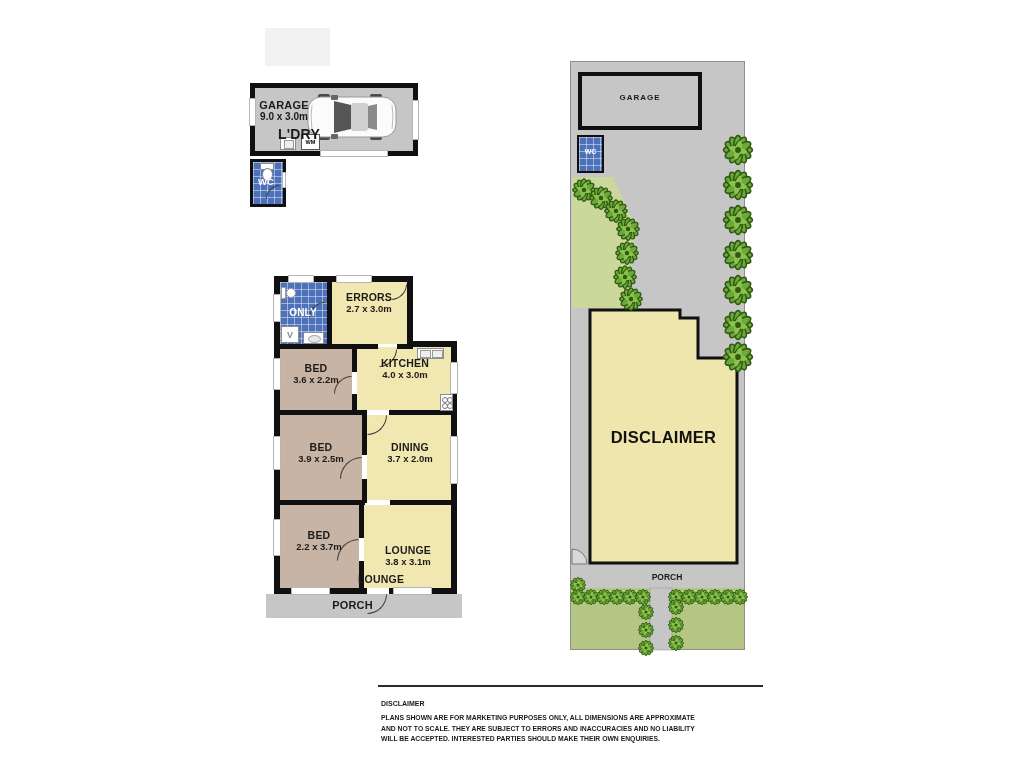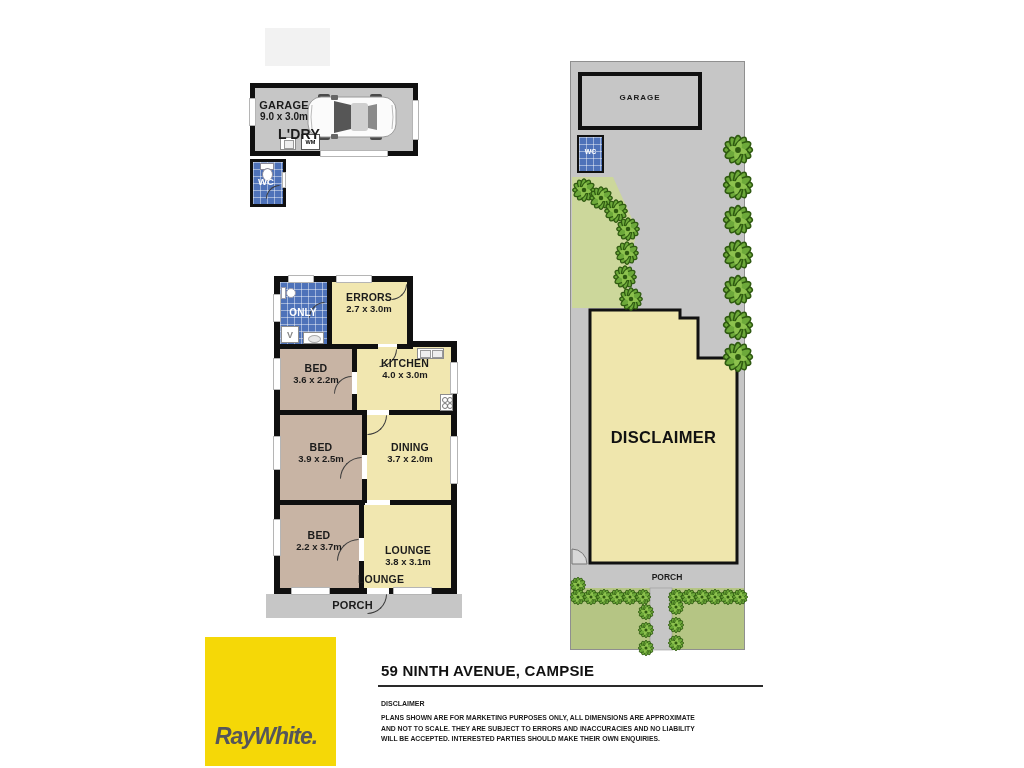--- a/index.html
+++ b/index.html
@@ -245,22 +245,17 @@
   </svg>
 
   <div class="abs speckle" style="left:578px;top:72px;width:116px;height:50px;border:4px solid #101010;z-index:2;"></div>
   <div class="lbl" style="left:578px;top:93px;width:124px;font-size:8px;letter-spacing:1px;">GARAGE</div>
   <div class="abs tiles" style="left:577px;top:135px;width:23px;height:34px;border:2px solid #101010;z-index:2;"></div>
   <div class="lbl white" style="left:577px;top:148px;width:27px;font-size:7px;">WC</div>
 
   <div class="lbl" style="left:592px;top:428px;width:143px;font-size:16.5px;letter-spacing:.3px;color:#111;">DISCLAIMER</div>
   <div class="lbl" style="left:637px;top:572px;width:60px;font-size:8.5px;">PORCH</div>
 
-  <div class="abs" style="left:205px;top:637px;width:131px;height:129px;background:#f5d807;z-index:2;">
-    <span style="position:absolute;left:10px;bottom:16px;font-size:23px;font-weight:bold;font-style:italic;
-                 color:#55565a;letter-spacing:-1px;">RayWhite.</span>
-  </div>
-  <div class="abs" style="left:381px;top:662px;width:380px;font-size:15px;font-weight:bold;color:#111;letter-spacing:.2px;">59 NINTH AVENUE, CAMPSIE</div>
   <div class="abs" style="left:378px;top:685px;width:385px;height:2px;background:#2a2a2a;"></div>
   <div class="abs" style="left:381px;top:700px;width:200px;font-size:7px;font-weight:bold;color:#1a1a1a;">DISCLAIMER</div>
   <div class="abs" style="left:381px;top:713px;width:318px;font-size:6.8px;font-weight:bold;color:#1a1a1a;line-height:1.55;">PLANS SHOWN ARE FOR MARKETING PURPOSES ONLY, ALL DIMENSIONS ARE APPROXIMATE AND NOT TO SCALE. THEY ARE SUBJECT TO ERRORS AND INACCURACIES AND NO LIABILITY WILL BE ACCEPTED. INTERESTED PARTIES SHOULD MAKE THEIR OWN ENQUIRIES.</div>
 
 </div>
 
 </body></html>

